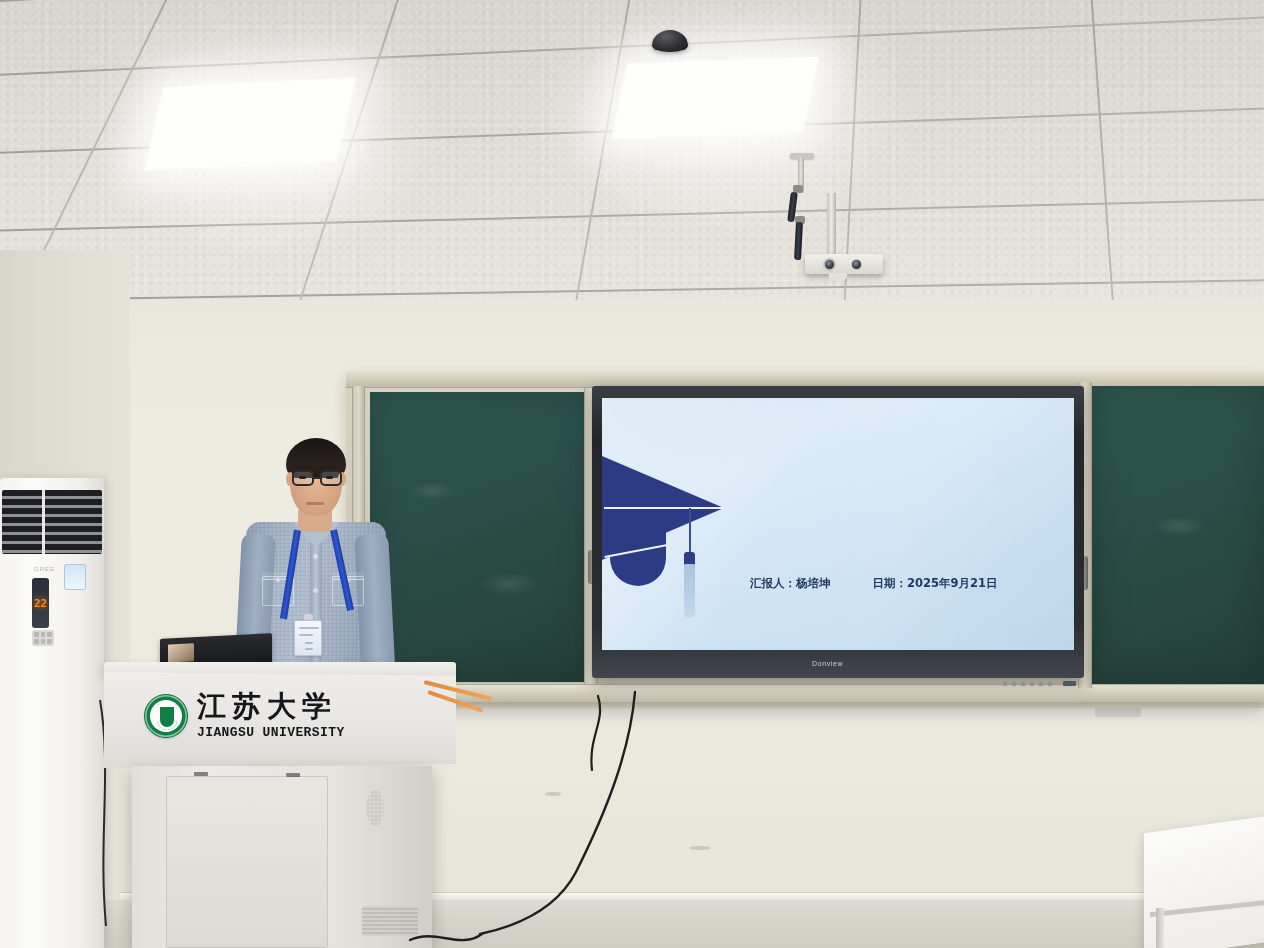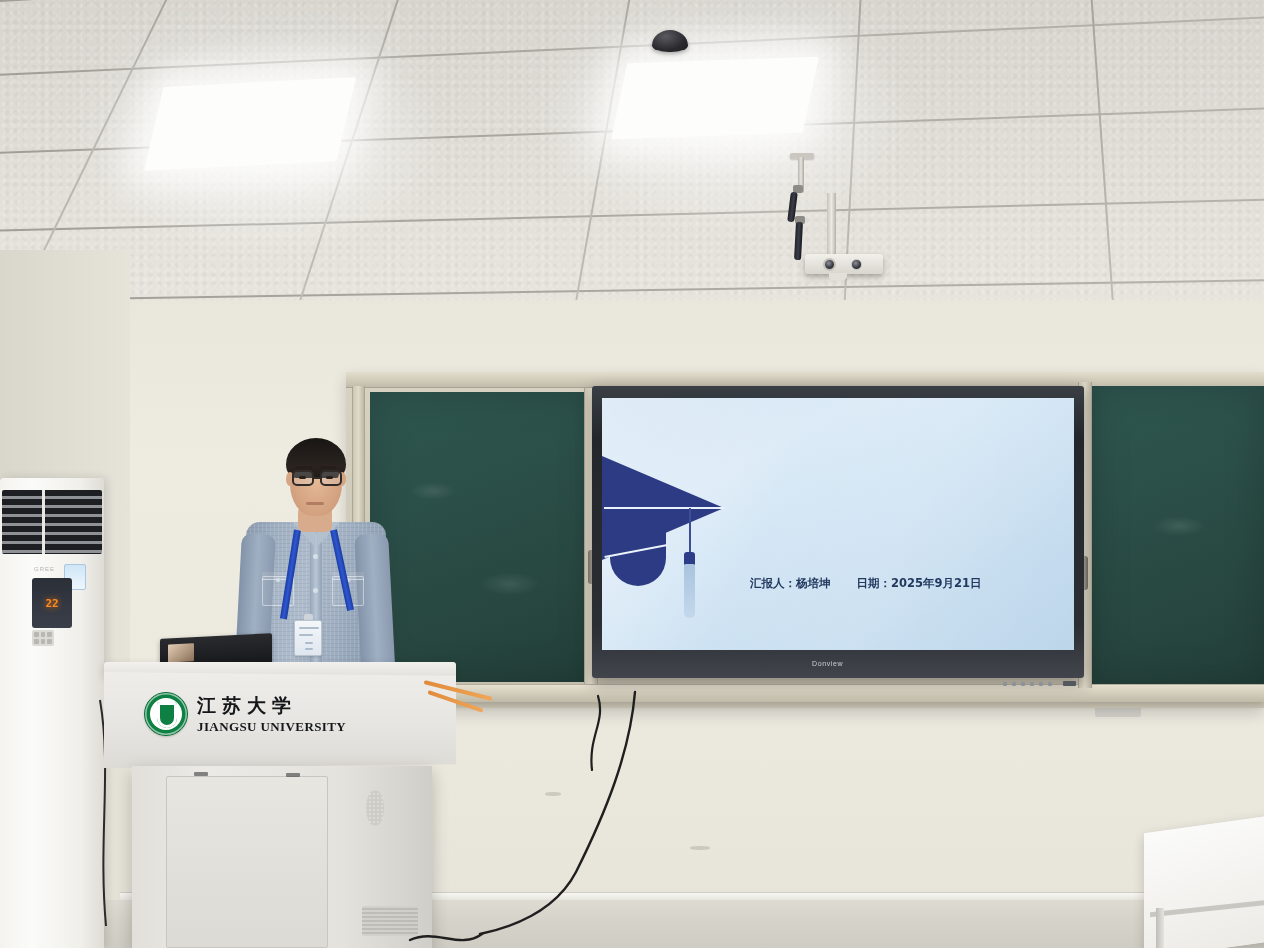--- a/index.html
+++ b/index.html
@@ -185,21 +185,21 @@
     border-radius: 2px 2px 5px 5px;
   }
   .slide-title {
     position: absolute;
     color: #16325c; font-weight: bold; line-height: 1.42;
     letter-spacing: .5px;
     text-shadow: 0 1px 0 rgba(255,255,255,.25);
   }
   .slide-meta {
     position: absolute; color: #22395f; font-weight: bold;
-    display: flex; gap: 26px;
+    display: flex; gap: 42px;
   }
   .brand-label {
     position: absolute; color: #dfe3e8; font-size: 7px; letter-spacing: .6px; opacity: .85;
   }
   .bezel-btns { position: absolute; display: flex; gap: 5px; align-items: center; }
   .bezel-btn { width: 4px; height: 4px; background: #8d9298; border-radius: 1px; }
   .bezel-port { width: 13px; height: 5px; background: #53585e; border-radius: 1px; }
 
   
   .ac-unit {
@@ -288,21 +288,21 @@
   }
   .logo-ring-text {
     position: absolute; inset: 0; border-radius: 50%;
     box-shadow: inset 0 0 0 1.5px rgba(255,255,255,.55);
   }
   .logo-cn {
     font-family: "DejaVu Sans", sans-serif; font-weight: bold; color: #15171a;
     letter-spacing: 6px; line-height: 1;
   }
   .logo-en {
-    font-family: Liberation Serif, serif; font-weight: bold; color: #15171a;
+    font-family: Liberation Mono, monospace; font-weight: bold; color: #15171a;
     letter-spacing: .4px; line-height: 1;
   }
 
   .laptop-lid {
     position: absolute;
     background: linear-gradient(180deg,#2a2b2f,#17181b);
     border-radius: 2px 2px 0 0;
     box-shadow: 0 2px 5px rgba(0,0,0,.3);
   }
   .laptop-sticker {
@@ -502,21 +502,21 @@
     <span class="bezel-btn"></span>
     <span class="bezel-btn"></span>
     <span class="bezel-port" style="margin-left:6px;"></span>
   </div>
 
   <div class="ac-unit" style="left:0px; top:478px; width:104px; height:470px;">
     <div class="ac-grille" style="left:2px; top:12px; width:100px; height:64px;"></div>
     <div class="ac-grille-split" style="left:42px; top:12px; height:64px;"></div>
     <div class="ac-logo" style="left:34px; top:88px;">GREE</div>
     <div class="ac-sticker" style="left:64px; top:86px; width:22px; height:26px;"></div>
-    <div class="ac-display" style="left:32px; top:100px; width:40px; height:50px;">
+    <div class="ac-display" style="left:32px; top:100px; width:17px; height:50px;">
       <span class="ac-temp" style="font-size:11px;">22</span>
     </div>
     <div class="ac-keys" style="left:32px; top:152px; width:22px; height:16px;">
       <span class="ac-key"></span>
       <span class="ac-key"></span>
       <span class="ac-key"></span>
       <span class="ac-key"></span>
       <span class="ac-key"></span>
       <span class="ac-key"></span>
     </div>
@@ -581,21 +581,21 @@
   </div>
 
   <div class="podium-top" style="left:104px; top:662px; width:352px; height:14px;"></div>
   <div class="podium-face" style="left:104px; top:672px; width:352px; height:96px; clip-path: polygon(0 0, 100% 4%, 100% 96%, 0 100%);">
   </div>
   <div class="logo-wrap" style="left:144px; top:692px;">
     <span class="logo-badge">
       <span class="logo-ring-text"></span>
     </span>
     <span style="display:flex; flex-direction:column; gap:5px;">
-      <span class="logo-cn" style="font-size:19px;">江苏大学</span>
+      <span class="logo-cn" style="font-size:29px;">江苏大学</span>
       <span class="logo-en" style="font-size:13px;">JIANGSU UNIVERSITY</span>
     </span>
   </div>
 
   <div class="podium-body" style="left:132px; top:766px; width:300px; height:182px;"></div>
   <div class="podium-door" style="left:166px; top:776px; width:162px; height:172px;"></div>
   <div class="podium-slot" style="left:194px; top:772px; width:14px;"></div>
   <div class="podium-slot" style="left:286px; top:773px; width:14px;"></div>
   <div class="podium-speaker" style="left:366px; top:790px; width:18px; height:36px;"></div>
   <div class="podium-vent" style="left:362px; top:906px; width:56px; height:30px;"></div>

